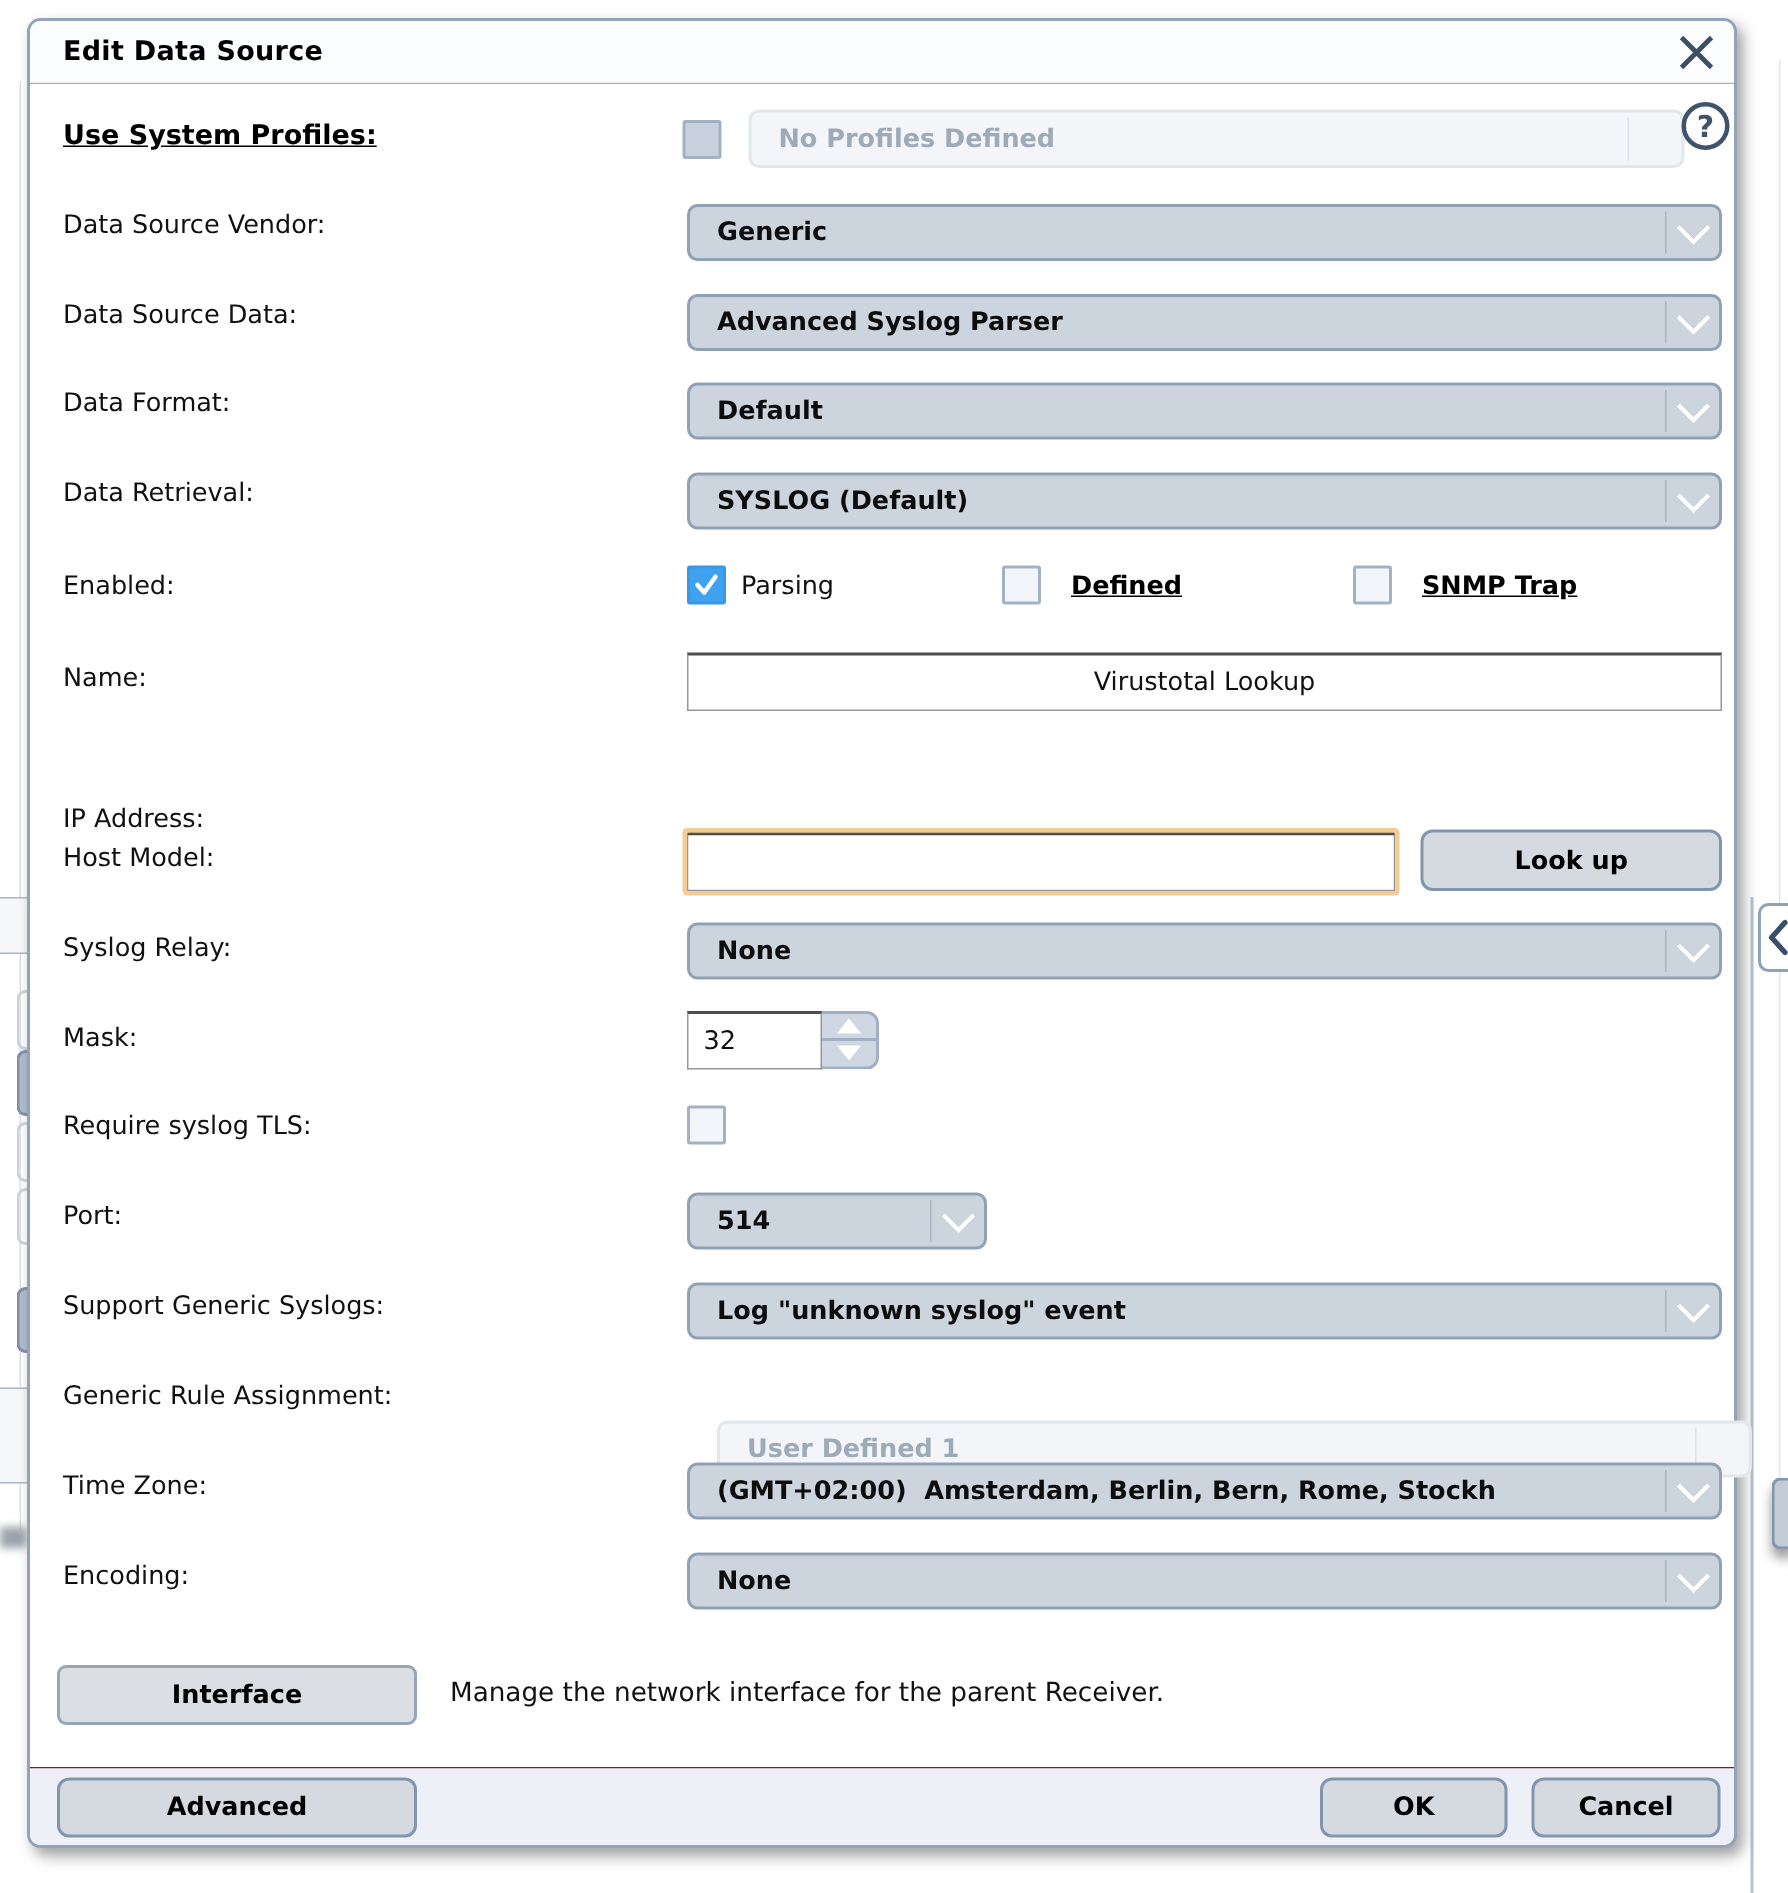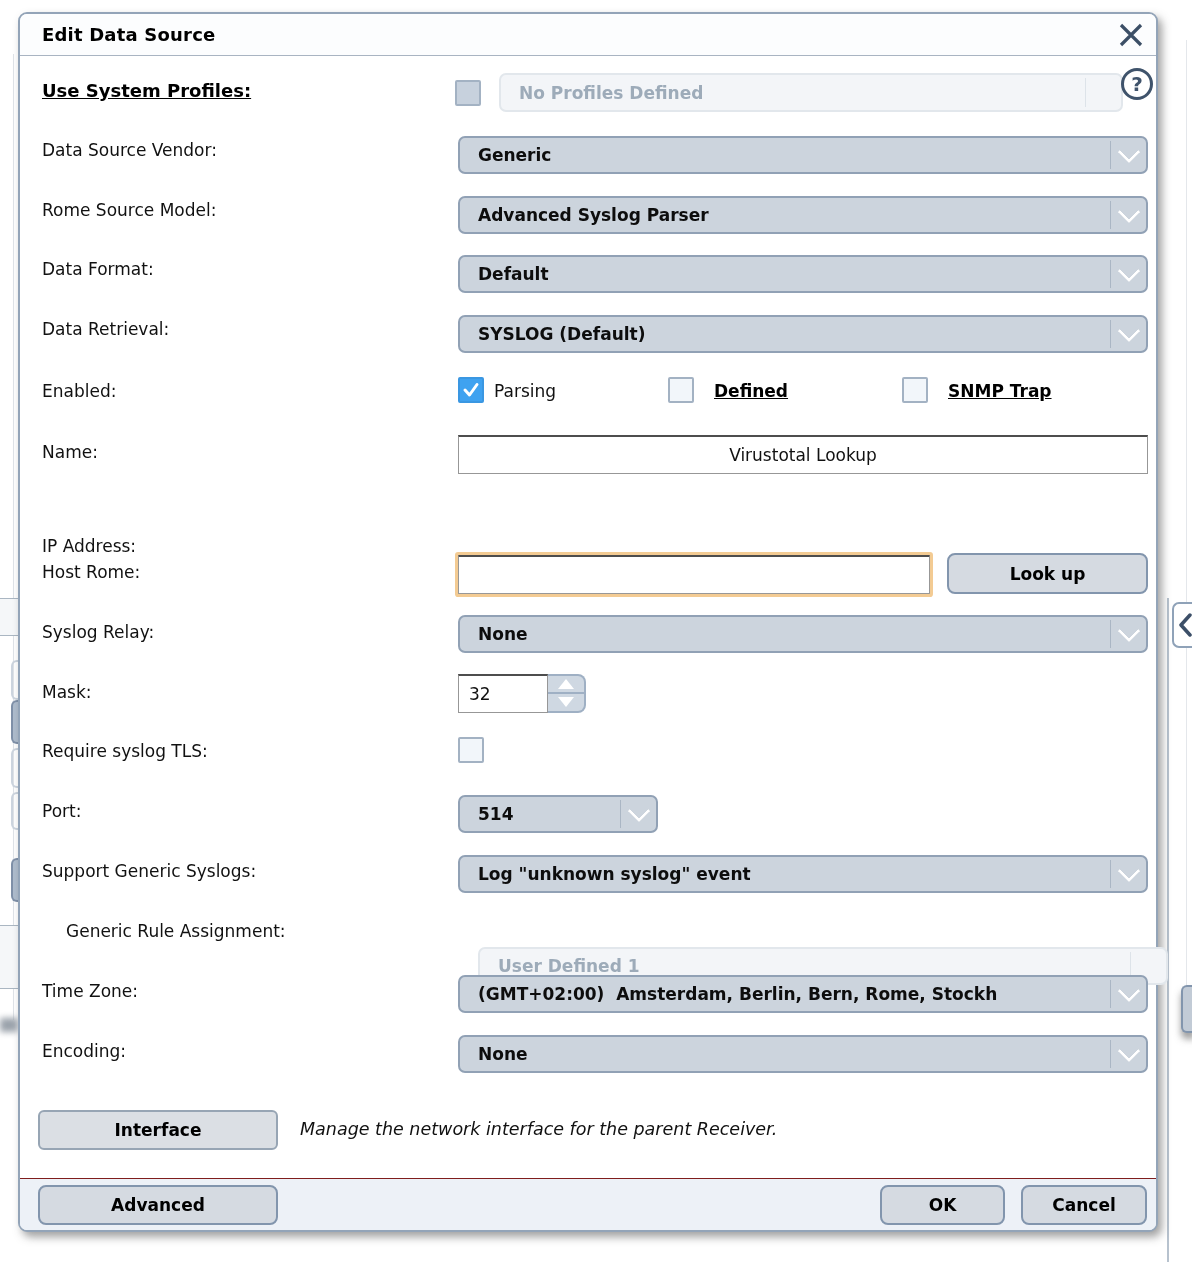--- a/index.html
+++ b/index.html
@@ -134,21 +134,21 @@
       <span class="arrowzone"></span>
     </div>
     <span class="help">?</span>
 
     <span class="lbl" style="top:126px;">Data Source Vendor:</span>
     <div class="sel" style="top:122px;">
       <span class="val">Generic</span>
       <span class="arrowzone"></span>
     </div>
 
-    <span class="lbl" style="top:186px;">Rome Source Model:</span>
+    <span class="lbl" style="top:186px;">Data Source Data:</span>
     <div class="sel" style="top:182px;">
       <span class="val">Advanced Syslog Parser</span>
       <span class="arrowzone"></span>
     </div>
 
     <span class="lbl" style="top:245px;">Data Format:</span>
     <div class="sel" style="top:241px;">
       <span class="val">Default</span>
       <span class="arrowzone"></span>
     </div>
@@ -173,21 +173,21 @@
     <span class="cb" style="left:882px;top:363px;">
       
     </span>
     <span class="cb-label linky" style="left:928px;top:367px;">SNMP Trap</span>
 
     <span class="lbl" style="top:428px;">Name:</span>
     <input class="txt" style="top: 421px; text-align: center;" value="Virustotal Lookup">
 
     <span class="lbl" style="top:488px;margin-top:34px;">IP Address:</span>
 
-    <span class="lbl" style="top:548px;">Host Rome:</span>
+    <span class="lbl" style="top:548px;">Host Model:</span>
     <input class="txt focus-ring" style="top: 541px; width: 472px;" value="">
     <div class="btn" style="left:927px;top:539px;width:201px;height:41px;">Look up</div>
 
     <span class="lbl" style="top:608px;">Syslog Relay:</span>
     <div class="sel" style="top:601px;">
       <span class="val">None</span>
       <span class="arrowzone"></span>
     </div>
 
     <span class="lbl" style="top:668px;">Mask:</span>
@@ -211,40 +211,40 @@
       <span class="val">514</span>
       <span class="arrowzone"></span>
     </div>
 
     <span class="lbl" style="top:847px;">Support Generic Syslogs:</span>
     <div class="sel" style="top:841px;">
       <span class="val">Log "unknown syslog" event</span>
       <span class="arrowzone"></span>
     </div>
 
-    <span class="lbl" style="top:907px;margin-left:24px;">Generic Rule Assignment:</span>
+    <span class="lbl" style="top:907px;">Generic Rule Assignment:</span>
     <div class="sel disabled" style="top:933px;margin-left:20px;">
       <span class="val">User Defined 1</span>
       <span class="arrowzone"></span>
     </div>
 
     <span class="lbl" style="top:967px;">Time Zone:</span>
     <div class="sel" style="top:961px;">
       <span class="val">(GMT+02:00)  Amsterdam, Berlin, Bern, Rome, Stockh</span>
       <span class="arrowzone"></span>
     </div>
 
     <span class="lbl" style="top:1027px;">Encoding:</span>
     <div class="sel" style="top:1021px;">
       <span class="val">None</span>
       <span class="arrowzone"></span>
     </div>
 
     <div class="btn lighter" style="left:18px;top:1096px;width:240px;height:40px;">Interface</div>
-    <span class="caption" style="top:1105px;font-style:italic;">Manage the network interface for the parent Receiver.</span>
+    <span class="caption" style="top:1105px;">Manage the network interface for the parent Receiver.</span>
 
     <div class="footer">
       <div class="btn" style="left:18px;top:6px;width:240px;height:40px;">Advanced</div>
       <div class="btn" style="left:860px;top:6px;width:125px;height:40px;">OK</div>
       <div class="btn" style="left:1001px;top:6px;width:126px;height:40px;">Cancel</div>
     </div>
 
   </div>
 </div>
 

